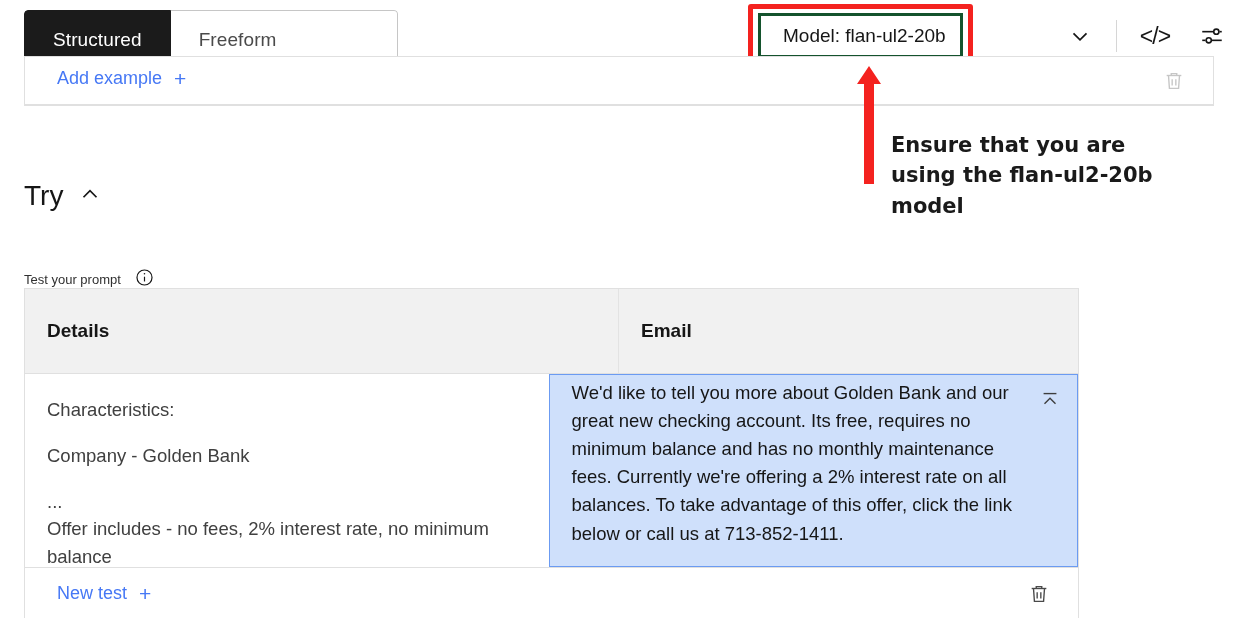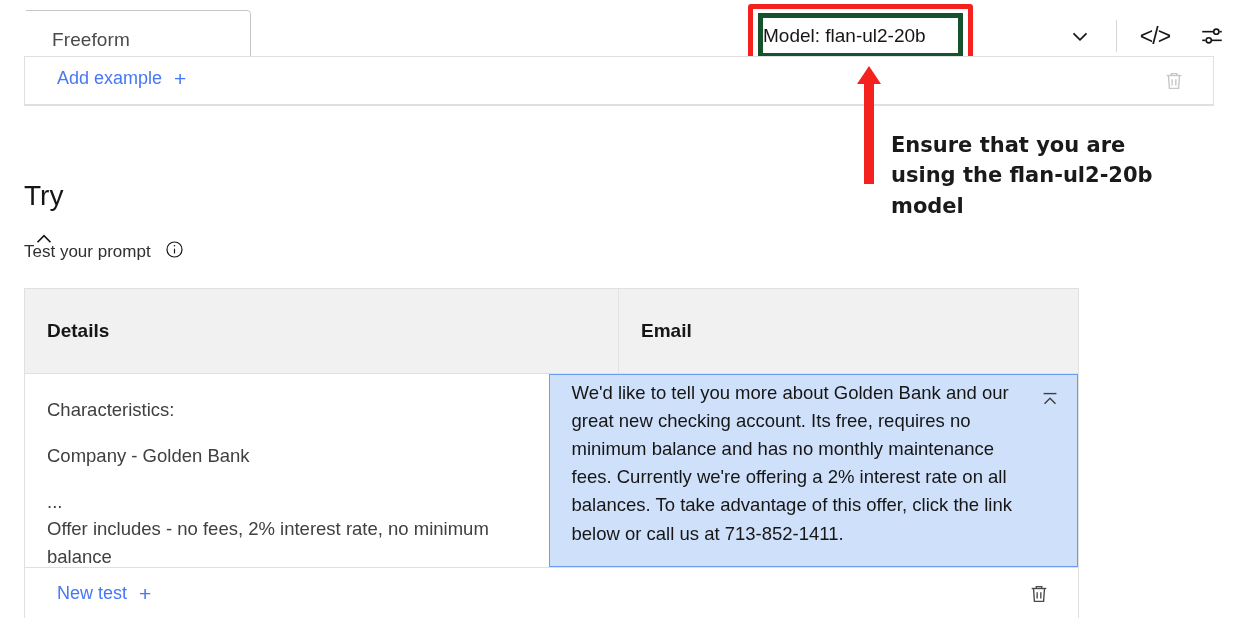--- a/index.html
+++ b/index.html
@@ -39,23 +39,23 @@
     color: #4a4a4a; border-left: none;
     border-top-right-radius: 4px; border-bottom-right-radius: 4px;
     padding-right: 120px;
   }
 
   
   .model-select {
     position: absolute; left: 758px; top: 13px;
     width: 205px; height: 45px;
     background: #ffffff;
-    border: 5px solid #14532d;
-    display: flex; align-items: center;
-    padding-left: 0;
+    border: 3px solid #14532d;
+    display: flex; align-items: center;
+    padding-left: 22px;
     font-size: 19px; color: #161616;
     cursor: pointer;
   }
   .model-highlight {
     position: absolute; left: 748px; top: 4px;
     width: 225px; height: 64px;
     border: 5px solid #f4221f;
     border-radius: 3px;
     pointer-events: none;
   }
@@ -102,27 +102,27 @@
     position: absolute; left: 891px; top: 130px;
     width: 300px;
     font-family: "DejaVu Sans", sans-serif;
     font-size: 21px; font-weight: 700; line-height: 1.45;
     color: #1a1a1a;
   }
 
   
   .try-head {
     position: absolute; left: 24px; top: 180px;
-    display: flex; align-items: center; gap: 14px; flex-direction: column;
+    display: flex; align-items: center; gap: 14px;
   }
   .try-head .t { font-size: 28px; color: #161616; }
   .subhead {
-    position: absolute; left: 24px; top: 240px;
+    position: absolute; left: 24px; top: 268px;
     display: flex; align-items: center; gap: 14px;
-    font-size: 17px; color: #303030;
+    font-size: 13px; color: #303030;
   }
 
   
   .table {
     position: absolute; left: 24px; top: 288px;
     width: 1055px; height: 330px;
     border-left: 1px solid #e0e0e0;
     border-right: 1px solid #e0e0e0;
     border-top: 1px solid #e0e0e0;
     background: #ffffff;
@@ -164,20 +164,23 @@
   .newrow .trash { top: 14px; }
 </style>
 </head>
 <body>
 
 <div id="root">
 
   <div class="topbar">
 
     <div class="tabgroup">
+      <div class="tab selected">
+        <span>Structured</span>
+      </div>
       <div class="tab plain">
         <span>Freeform</span>
       </div>
     </div>
 
     <div class="model-select">
       <span>Model: flan-ul2-20b</span>
     </div>
     <div class="model-highlight"></div>
 

